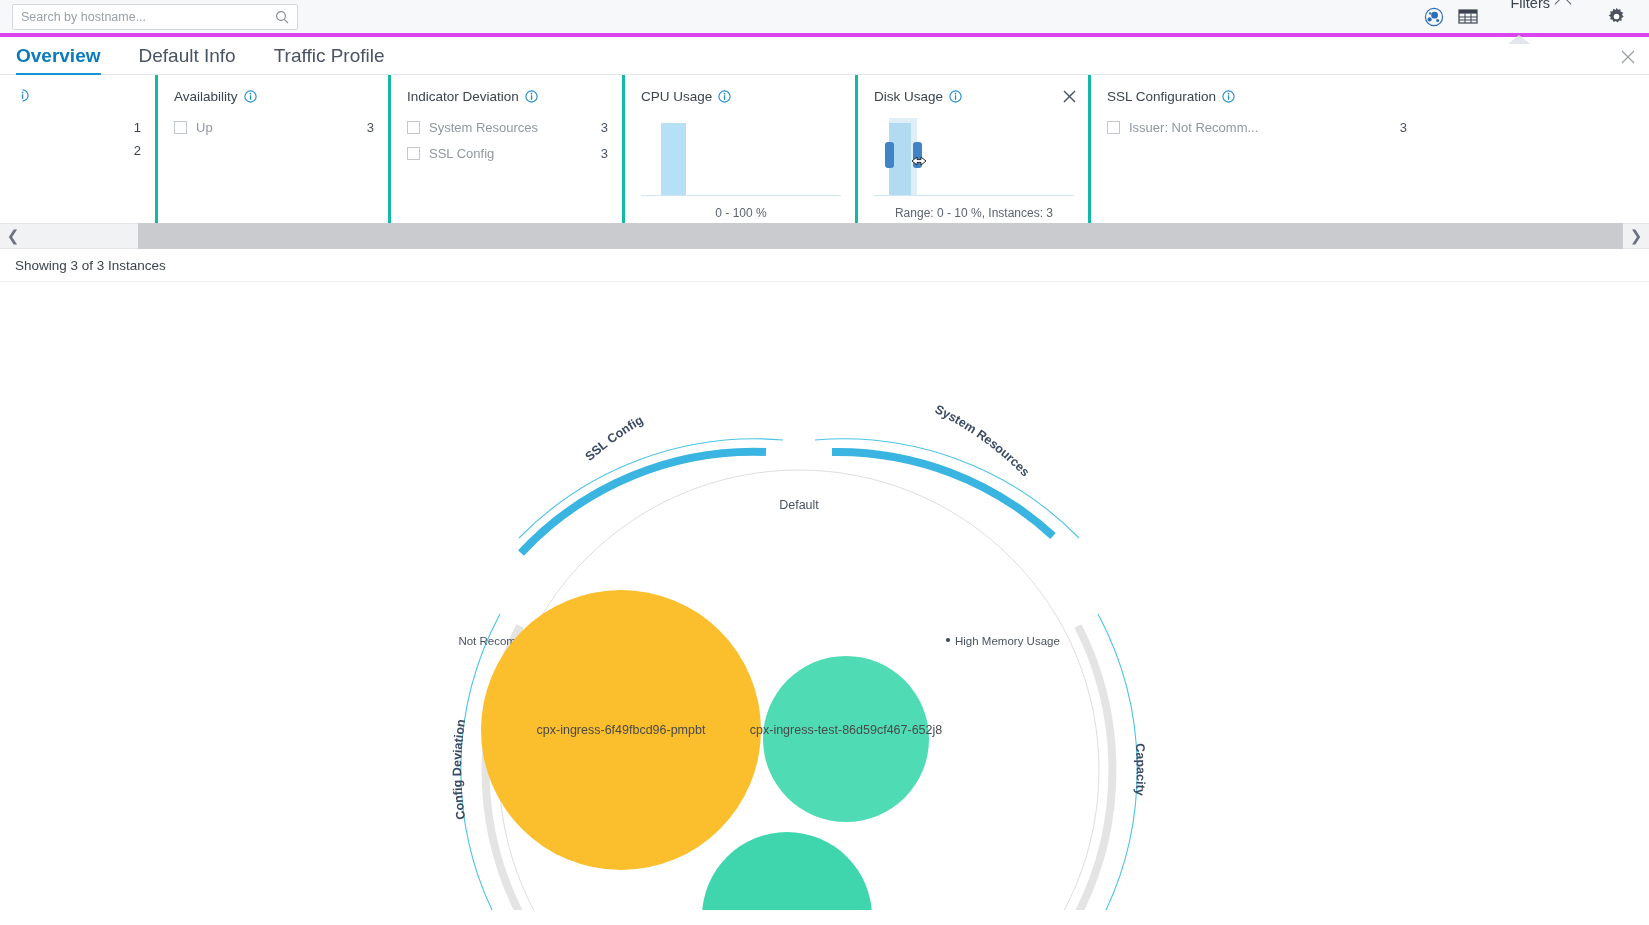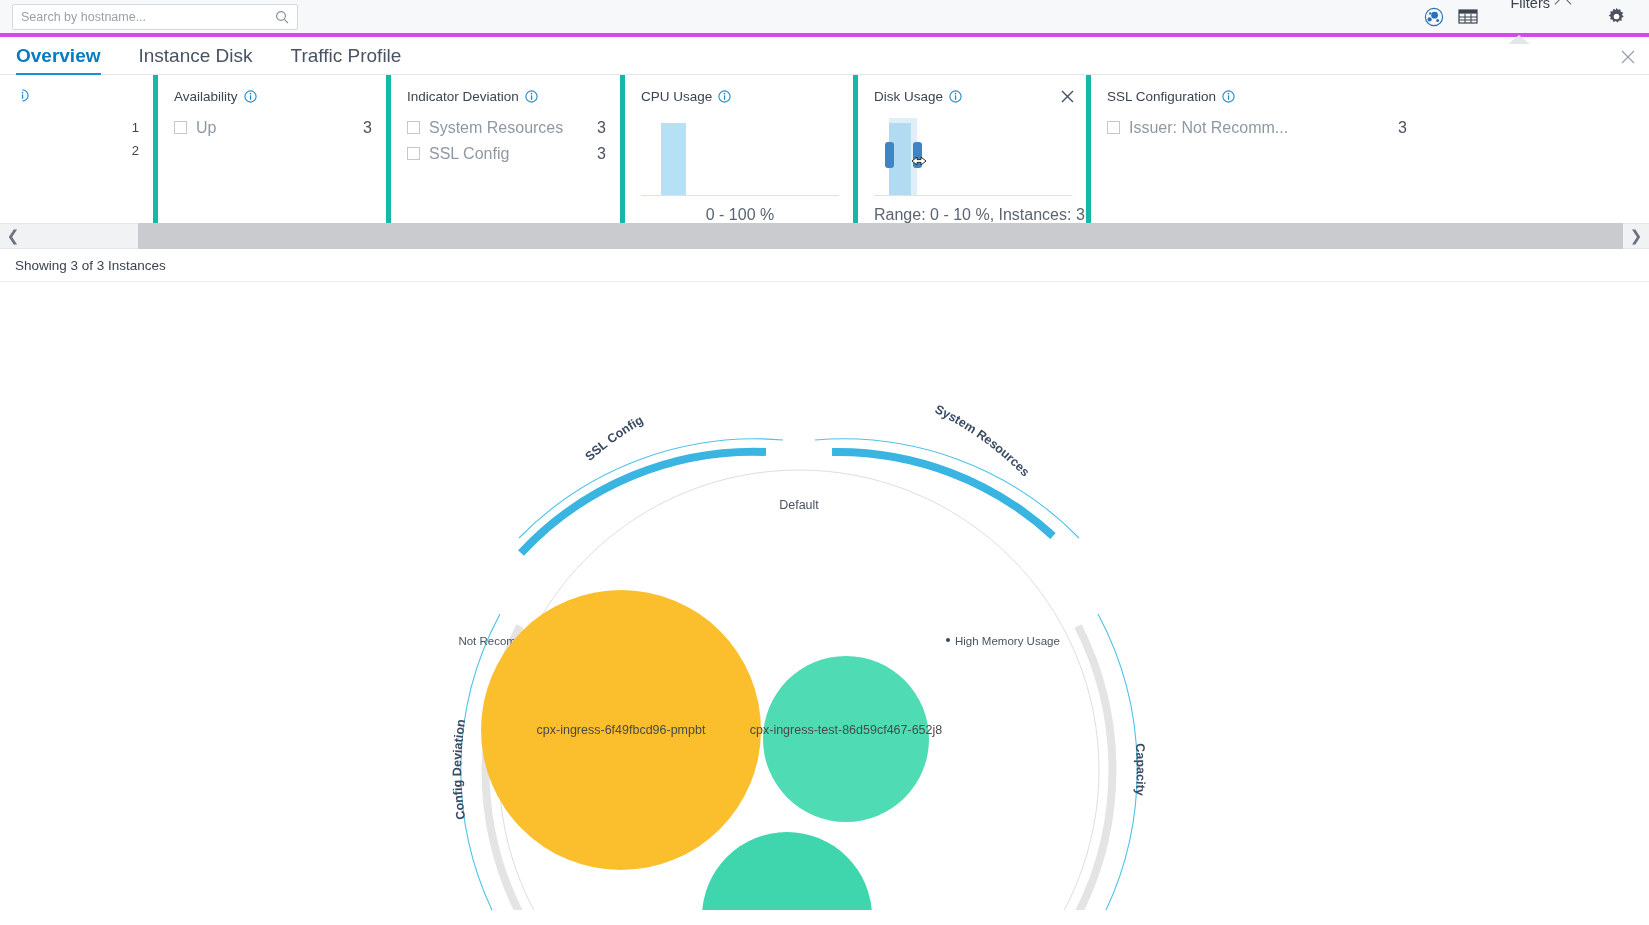--- a/index.html
+++ b/index.html
@@ -110,36 +110,36 @@
 
   
   .filterstrip {
     height: 148px;
     display: flex;
     background: #ffffff;
     overflow: hidden;
     position: relative;
   }
   .fcol {
-    border-right: 5px solid #14b8a6;
+    border-right: 3px solid #14b8a6;
     padding: 14px 14px 0 16px;
     position: relative;
     flex-shrink: 0;
     height: 148px;
   }
   .fcol:last-child { border-right: none; }
   .fcol-title {
     font-size: 13.5px; color: #3b4450;
     display: flex; align-items: center; gap: 6px;
     margin-bottom: 14px; white-space: nowrap;
   }
   .info-i { width: 13px; height: 13px; flex-shrink: 0; }
   .frow {
     display: flex; align-items: center;
-    font-size: 16px; color: #8f98a3;
+    font-size: 13px; color: #8f98a3;
     margin-bottom: 7px; height: 19px;
   }
   .cb {
     width: 13px; height: 13px;
     border: 1px solid #c3c8ce;
     background: #fff; margin-right: 9px;
     flex-shrink: 0; cursor: pointer;
   }
   .frow-label { flex: 1; white-space: nowrap; overflow: hidden; text-overflow: ellipsis; }
   .frow-count { color: #4a5362; margin-left: 14px; }
@@ -165,21 +165,21 @@
     position: absolute; top: 0; bottom: 0;
     background: rgba(170, 210, 235, 0.38);
   }
   .brush-handle {
     position: absolute;
     width: 9px; height: 26px;
     background: #3f84c4;
     border-radius: 3px;
   }
   .hist-caption {
-    text-align: center; font-size: 16px;
+    text-align: center; font-size: 12px;
     color: #5b6471; margin-top: 10px;
     white-space: nowrap;
   }
   .resize-cursor {
     position: absolute; width: 26px; height: 16px;
     pointer-events: none;
   }
 
   
   .hscroll {
@@ -289,21 +289,21 @@
     </div>
   </div>
 </div>
 
 <div class="tabsbar">
   <div class="notch"></div>
   <div class="tab active">
     <span>Overview</span>
   </div>
   <div class="tab">
-    <span>Instance Disk</span>
+    <span>Default Info</span>
   </div>
   <div class="tab">
     <span>Traffic Profile</span>
   </div>
   <div class="panel-close">
     <svg width="14" height="14" viewBox="0 0 14 14">
       <line x1="1" y1="1" x2="13" y2="13" stroke="#9aa1a9" stroke-width="1.3"></line>
       <line x1="13" y1="1" x2="1" y2="13" stroke="#9aa1a9" stroke-width="1.3"></line>
     </svg>
   </div>

